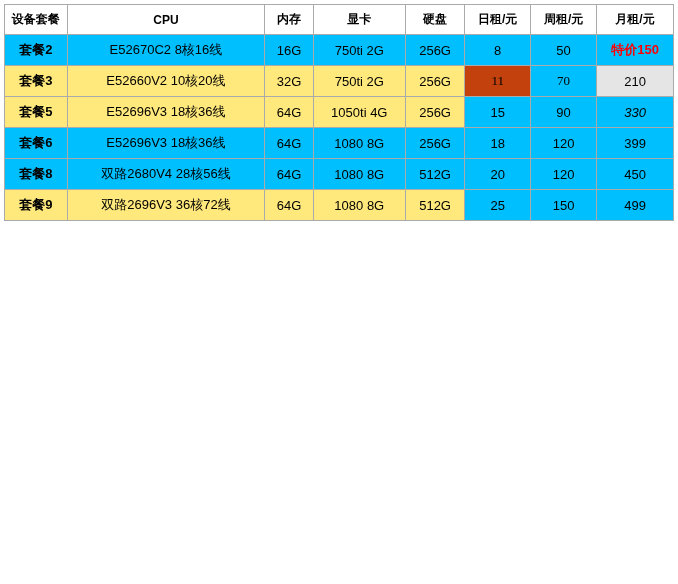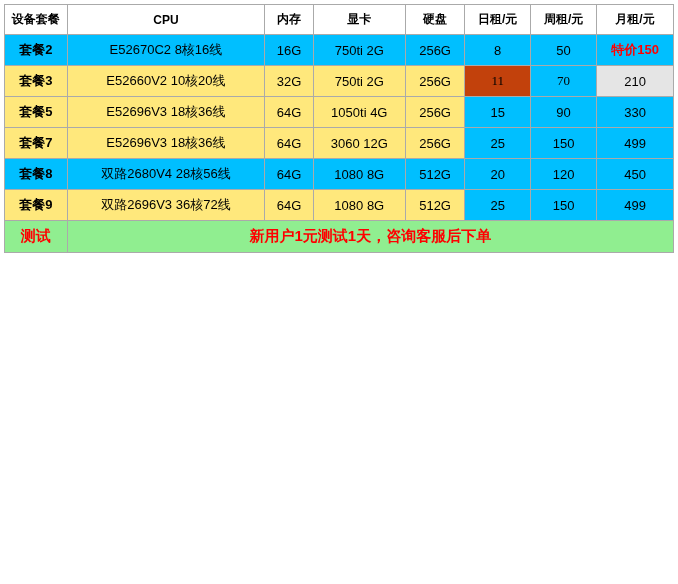--- a/index.html
+++ b/index.html
@@ -110,31 +110,31 @@
         <td class="col-monthly" style="background-color: #e5e5e5;">210</td>
       </tr>
       <tr class="row-yellow">
         <td class="col-package">套餐5</td>
         <td class="col-cpu">E52696V3 18核36线</td>
         <td class="col-mem">64G</td>
         <td class="col-gpu">1050ti 4G</td>
         <td class="col-disk">256G</td>
         <td class="col-daily" style="background-color: rgb(0, 191, 255);">15</td>
         <td class="col-weekly" style="background-color: rgb(0, 191, 255); margin-top: 28px;">90</td>
-        <td class="col-monthly" style="background-color: rgb(0, 191, 255);">330</td>
+        <td class="col-monthly" style="background-color: rgb(0, 191, 255); font-style: italic;">330</td>
       </tr>
-      <tr class="row-yellow">
-        <td class="col-package">套餐7</td>
+      <tr class="row-cyan">
+        <td class="col-package">套餐6</td>
         <td class="col-cpu">E52696V3 18核36线</td>
         <td class="col-mem">64G</td>
-        <td class="col-gpu">3060 12G</td>
+        <td class="col-gpu">1080 8G</td>
         <td class="col-disk">256G</td>
-        <td class="col-daily" style="background-color: rgb(0, 191, 255);">25</td>
-        <td class="col-weekly" style="background-color: rgb(0, 191, 255);">150</td>
-        <td class="col-monthly" style="background-color: rgb(0, 191, 255);">499</td>
+        <td class="col-daily">18</td>
+        <td class="col-weekly">120</td>
+        <td class="col-monthly">399</td>
       </tr>
       <tr class="row-cyan">
         <td class="col-package">套餐8</td>
         <td class="col-cpu">双路2680V4 28核56线</td>
         <td class="col-mem">64G</td>
         <td class="col-gpu">1080 8G</td>
         <td class="col-disk">512G</td>
         <td class="col-daily">20</td>
         <td class="col-weekly">120</td>
         <td class="col-monthly">450</td>
@@ -142,18 +142,14 @@
       <tr class="row-yellow">
         <td class="col-package">套餐9</td>
         <td class="col-cpu">双路2696V3 36核72线</td>
         <td class="col-mem">64G</td>
         <td class="col-gpu">1080 8G</td>
         <td class="col-disk">512G</td>
         <td class="col-daily" style="background-color: rgb(0, 191, 255);">25</td>
         <td class="col-weekly" style="background-color: rgb(0, 191, 255);">150</td>
         <td class="col-monthly" style="background-color: rgb(0, 191, 255);">499</td>
       </tr>
-      <tr class="test-row">
-        <td>测试</td>
-        <td colspan="7">新用户1元测试1天，咨询客服后下单</td>
-      </tr>
     </tbody>
 </table>
 
 </body></html>

